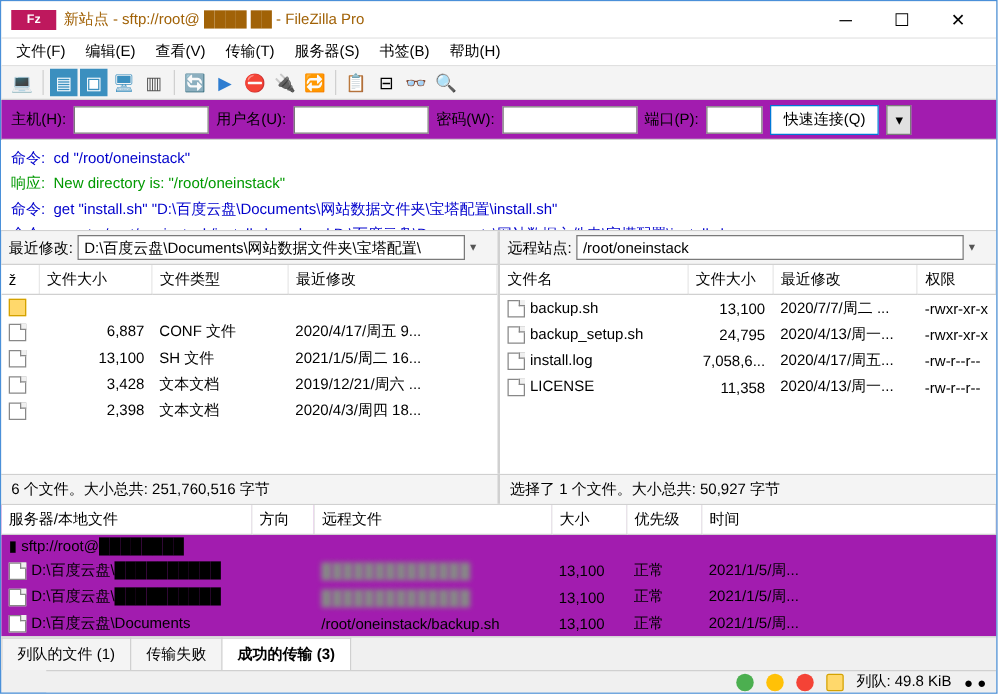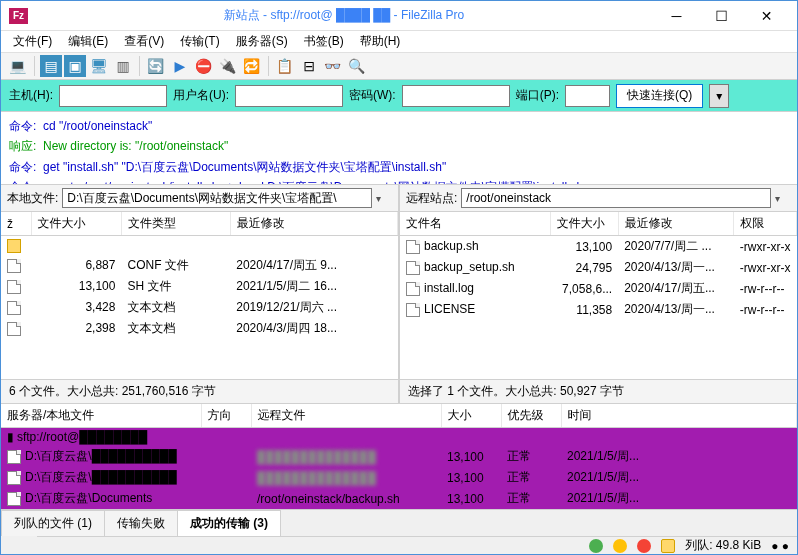--- a/index.html
+++ b/index.html
@@ -1,34 +1,34 @@
 <!DOCTYPE html>
 <html><head>
 <meta charset="utf-8">
 <style>
 * { box-sizing: border-box; margin: 0; padding: 0; font-family: "Microsoft YaHei", "Segoe UI", sans-serif; font-size: 12px; }
 body { background: #f0f0f0; width: 798px; height: 555px; overflow: hidden; display: flex; flex-direction: column; border: 1px solid #4a90d9; }
 
 
 .titlebar { background: #fff; height: 30px; display: flex; align-items: center; padding: 0 8px; border-bottom: 1px solid #e0e0e0; }
-.titlebar .app-icon { width: 19px; height: 16px; background: #be185d; color: #fff; font-weight: bold; font-size: 10px; display: flex; align-items: center; justify-content: center; margin-right: 6px; }
-.titlebar .title-text { flex: 1; font-size: 12px; color: #3b82f6; text-align: center; }
+.titlebar .app-icon { width: 36px; height: 16px; background: #be185d; color: #fff; font-weight: bold; font-size: 10px; display: flex; align-items: center; justify-content: center; margin-right: 6px; }
+.titlebar .title-text { flex: 1; font-size: 12px; color: #a16207; }
 .titlebar .winbtn { width: 45px; height: 30px; display: flex; align-items: center; justify-content: center; font-size: 14px; color: #000; }
 
 
 .menubar { background: #fff; height: 22px; display: flex; align-items: center; padding: 0 4px; border-bottom: 1px solid #e0e0e0; }
 .menubar .mitem { padding: 2px 8px; }
 
 
 .toolbar { background: #f4f4f4; height: 30px; display: flex; align-items: center; padding: 2px 6px; gap: 2px; border-bottom: 1px solid #d0d0d0; }
 .tbtn { width: 22px; height: 22px; border: 1px solid transparent; display: flex; align-items: center; justify-content: center; font-size: 14px; }
 .tsep { width: 1px; height: 20px; background: #d0d0d0; margin: 0 3px; }
 
 
-.quickconnect { background: #5eead4; height: 32px; display: flex; align-items: center; padding: 4px 8px; gap: 6px; border-bottom: 1px solid #d0d0d0; }
+.quickconnect { background: #a21caf; height: 32px; display: flex; align-items: center; padding: 4px 8px; gap: 6px; border-bottom: 1px solid #d0d0d0; }
 .quickconnect label { white-space: nowrap; }
 .quickconnect input { height: 22px; border: 1px solid #7a7a7a; padding: 0 4px; background: #fff; }
 .quickconnect input.host { width: 108px; }
 .quickconnect input.user { width: 108px; }
 .quickconnect input.pass { width: 108px; }
 .quickconnect input.port { width: 45px; }
 .qcbtn { height: 24px; padding: 0 10px; border: 1px solid #0078d7; background: #fff; color: #000; }
 .qcdrop { width: 20px; height: 24px; border: 1px solid #7a7a7a; background: #e1e1e1; display: flex; align-items: center; justify-content: center; }
 
 
@@ -131,21 +131,21 @@
 
 <div class="log">
   <div><span class="cmd"><span>命令:</span>&nbsp;&nbsp;<span>cd "/root/oneinstack"</span></span></div>
   <div><span class="resp"><span>响应:</span>&nbsp;&nbsp;<span>New directory is: "/root/oneinstack"</span></span></div>
   <div><span class="cmd"><span>命令:</span>&nbsp;&nbsp;<span>get "install.sh" "D:\百度云盘\Documents\网站数据文件夹\宝塔配置\install.sh"</span></span></div>
   <div><span class="cmd"><span>命令:</span>&nbsp;&nbsp;<span>remote:/root/oneinstack/install.sh =&gt; local:D:\百度云盘\Documents\网站数据文件夹\宝塔配置\install.sh</span></span></div>
 </div>
 
 <div style="display:flex">
   <div class="pathbar" style="flex:1;border-right:2px solid #d0d0d0">
-    <span>本地文件:</span>
+    <span>最近修改:</span>
     <input value="D:\百度云盘\Documents\网站数据文件夹\宝塔配置\" style="">
     <span class="drop">▾</span>
   </div>
   <div class="pathbar" style="flex:1">
     <span>远程站点:</span>
     <input value="/root/oneinstack" style="">
     <span class="drop">▾</span>
   </div>
 </div>
 

